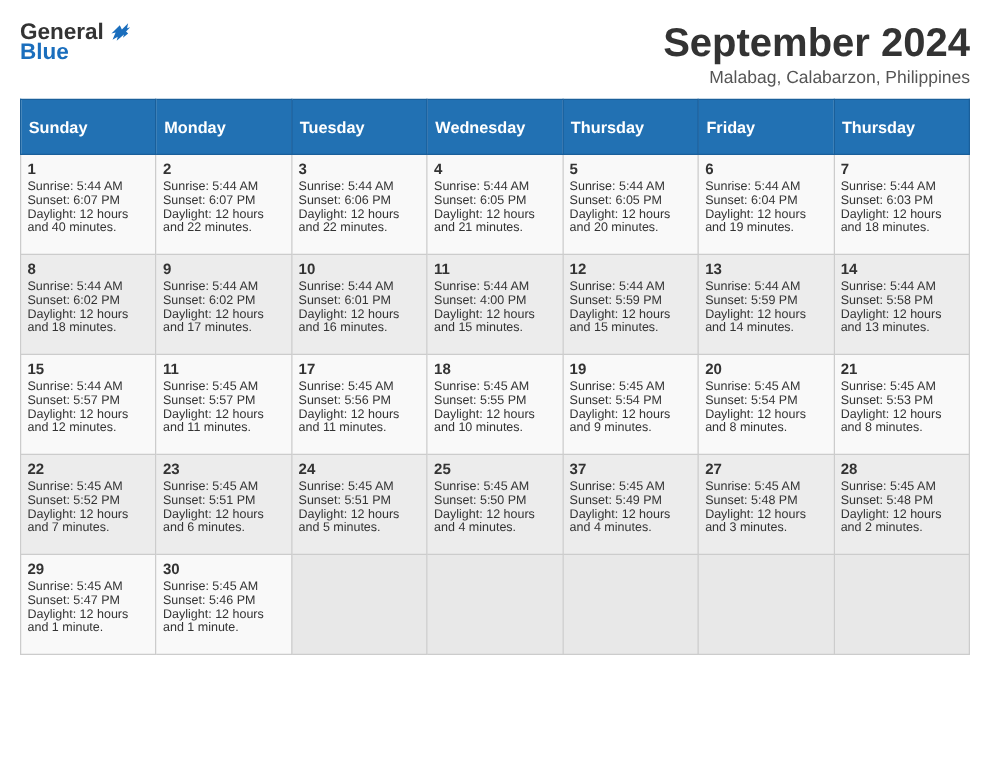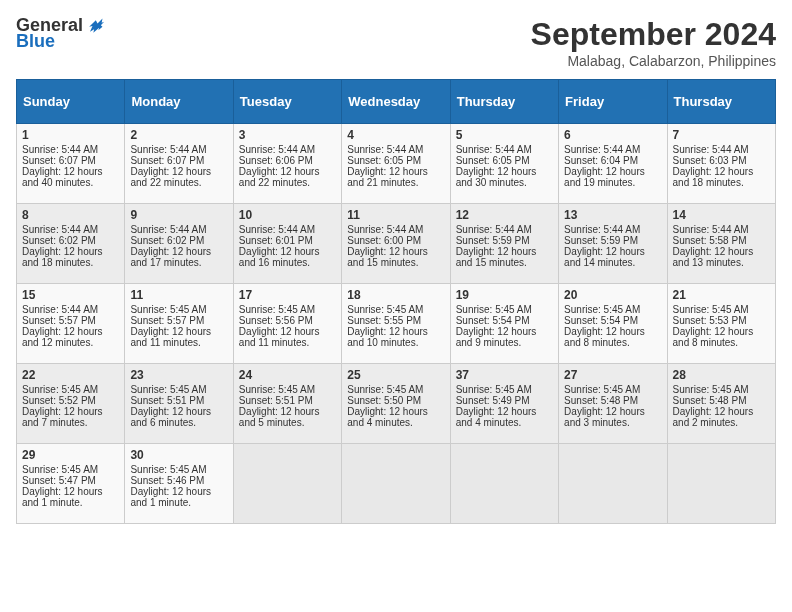--- a/index.html
+++ b/index.html
@@ -134,21 +134,21 @@
           <div>Sunrise: 5:44 AM</div>
           <div>Sunset: 6:05 PM</div>
           <div>Daylight: 12 hours</div>
           <div>and 21 minutes.</div>
         </td>
         <td>
           <span class="day-number">5</span>
           <div>Sunrise: 5:44 AM</div>
           <div>Sunset: 6:05 PM</div>
           <div>Daylight: 12 hours</div>
-          <div>and 30 minutes.</div>
+          <div>and 20 minutes.</div>
         </td>
         <td>
           <span class="day-number">6</span>
           <div>Sunrise: 5:44 AM</div>
           <div>Sunset: 6:04 PM</div>
           <div>Daylight: 12 hours</div>
           <div>and 19 minutes.</div>
         </td>
         <td>
           <span class="day-number">7</span>
@@ -176,21 +176,21 @@
         <td>
           <span class="day-number">10</span>
           <div>Sunrise: 5:44 AM</div>
           <div>Sunset: 6:01 PM</div>
           <div>Daylight: 12 hours</div>
           <div>and 16 minutes.</div>
         </td>
         <td>
           <span class="day-number">11</span>
           <div>Sunrise: 5:44 AM</div>
-          <div>Sunset: 6:00 PM</div>
+          <div>Sunset: 4:00 PM</div>
           <div>Daylight: 12 hours</div>
           <div>and 15 minutes.</div>
         </td>
         <td>
           <span class="day-number">12</span>
           <div>Sunrise: 5:44 AM</div>
           <div>Sunset: 5:59 PM</div>
           <div>Daylight: 12 hours</div>
           <div>and 15 minutes.</div>
         </td>

